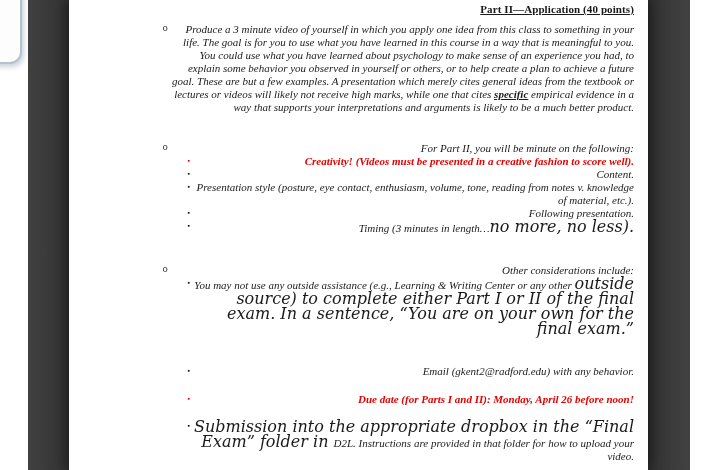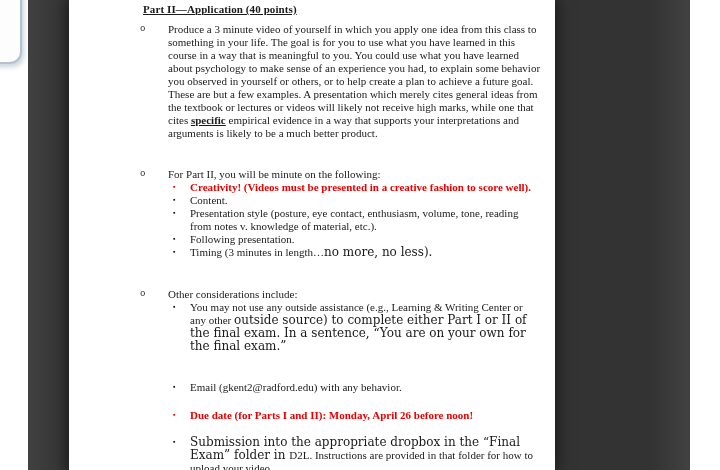--- a/index.html
+++ b/index.html
@@ -17,40 +17,40 @@
     background:#fdfdfd;border:2px solid var(--panel-border);border-radius:12px;
     box-shadow:2px 3px 5px rgba(140,160,180,0.45);}
   
   .viewer{position:absolute;left:28px;top:0;width:662px;height:470px;
     background:var(--viewer-bg);
     background-image:linear-gradient(90deg, rgba(255,255,255,0.03), rgba(0,0,0,0.10) 6%,
       rgba(0,0,0,0.12) 94%, rgba(255,255,255,0.04));
     z-index:1;}
   .right-strip{position:absolute;right:0;top:0;width:30px;height:470px;background:#ffffff;z-index:2;}
   
-  .page{position:absolute;left:41px;top:0;width:486px;height:470px;background:#ffffff;
-    box-shadow:0 0 14px 2px rgba(0,0,0,0.55);}
+  .page{position:absolute;left:41px;top:0;width:579px;height:470px;background:#ffffff;
+    box-shadow:0 0 14px 2px rgba(0,0,0,0.55);text-align:right;}
   .content{padding:3px 14px 0 0;color:var(--text-ink);font-size:11px;line-height:13px;}
   .title{margin-left:74px;font-weight:bold;text-decoration:underline;letter-spacing:0.1px;}
   .item{display:flex;align-items:flex-start;}
   .l1{margin-left:71px;}
   .l1 > .marker{flex:0 0 28px;font-family:"Liberation Mono","DejaVu Sans Mono",monospace;
     font-size:9px;line-height:13px;color:#222;}
   .l2{margin-left:104px;}
   .l2 > .marker{flex:0 0 17px;font-size:7px;line-height:13px;color:#111;}
-  .text{flex:1 1 auto;max-width:493px;}
+  .text{flex:1 1 auto;max-width:493px;font-style:italic;}
   .p1{margin-top:7px;}
   .gap-lg{margin-top:28px;}
   .gap-lg2{margin-top:29px;}
   .gap-md{margin-top:15px;}
   .gap-md2{margin-top:14px;}
   .bold-underline{font-weight:bold;text-decoration:underline;}
   .red{color:var(--highlight-red);font-weight:bold;}
   .red .marker{color:var(--highlight-red);}
-  .alt{font-family:"DejaVu Serif", serif;font-size:12px;}
+  .alt{font-family:"DejaVu Serif", serif;font-size:16px;}
 </style>
 </head>
 <body>
 
 <div class="left-strip">
   <div class="floating-panel"></div>
 </div>
 
 <div class="viewer">
   <div class="page">

